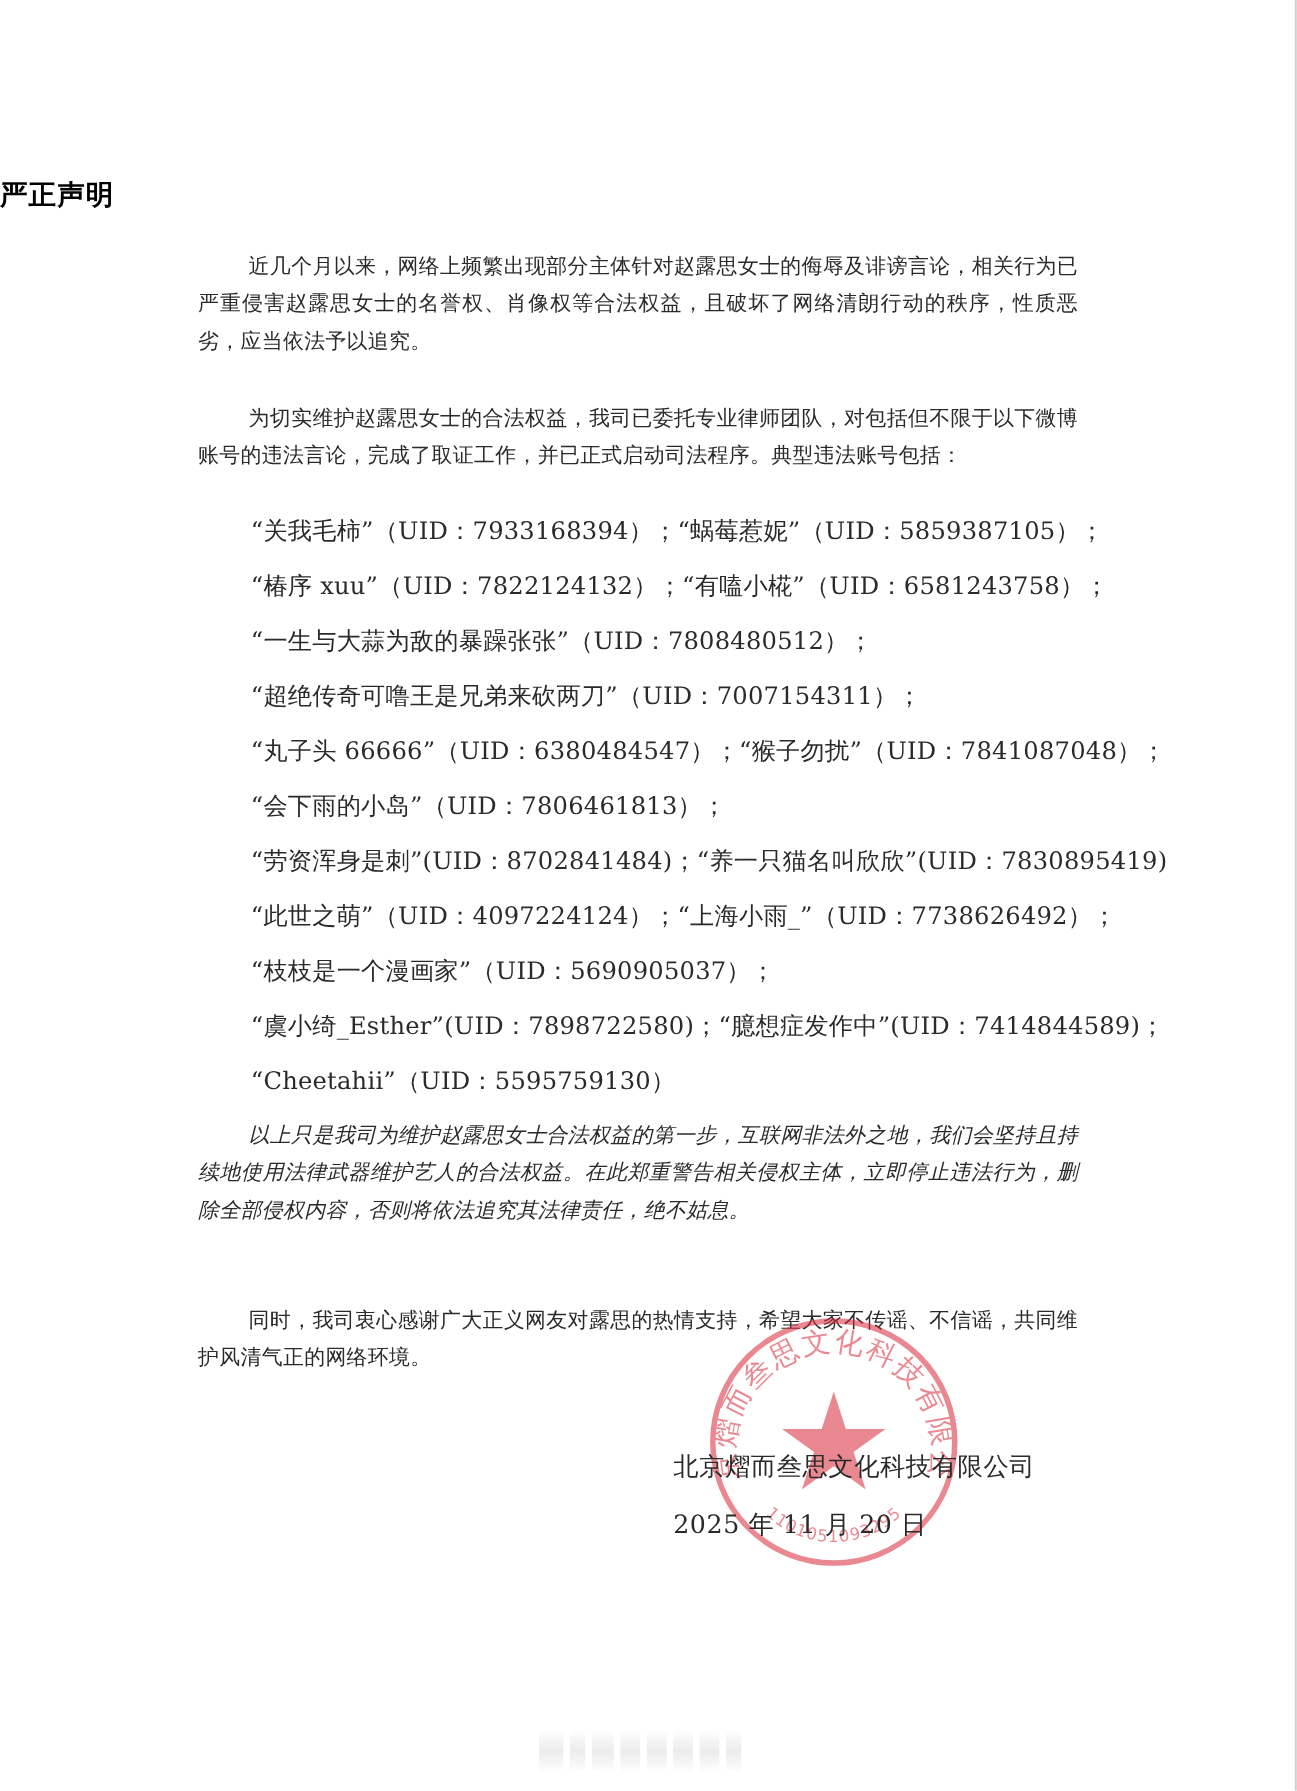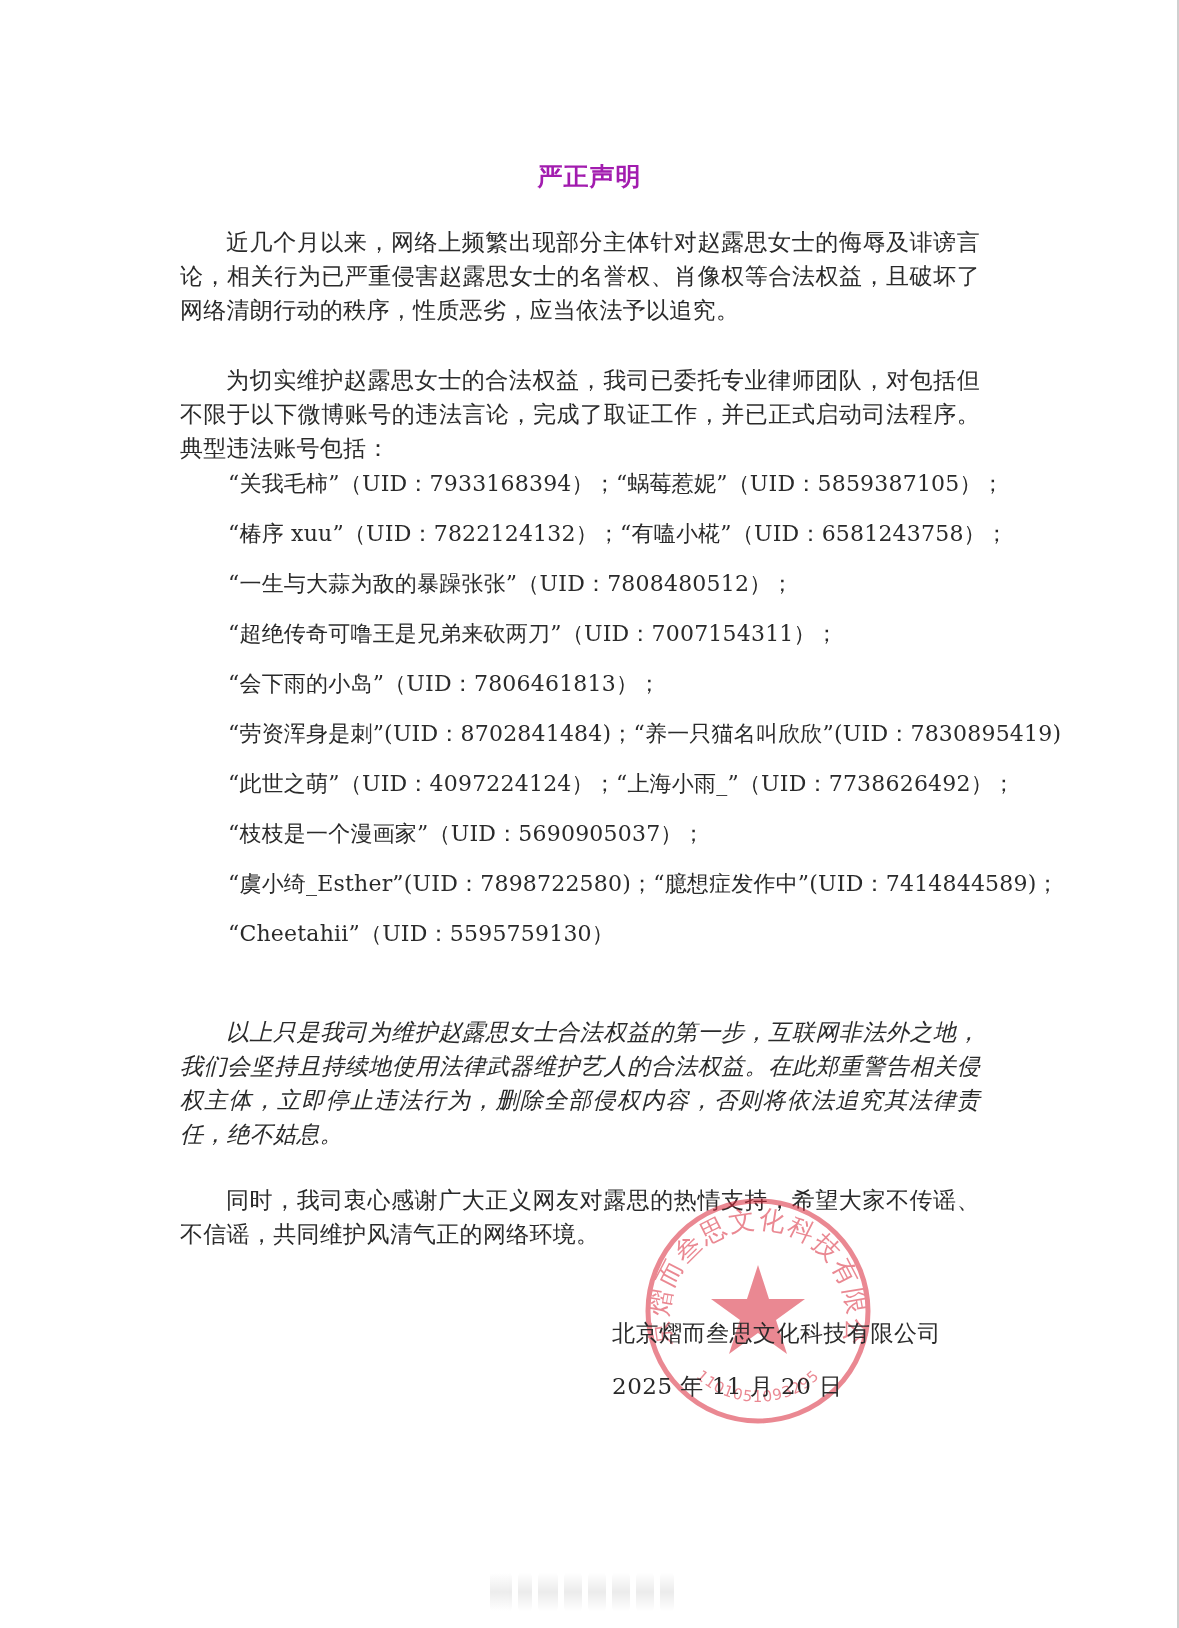--- a/index.html
+++ b/index.html
@@ -11,26 +11,26 @@
       overflow: hidden;
       font-family: "DejaVu Serif", "Liberation Serif", serif;
       color: #2a2a2a;
     }
     .page-edge {
       position: absolute; right: 0; top: 0; width: 2px; height: 1628px;
       background: #cfcfcf;
     }
     .title {
       position: absolute; left: 0; right: 0; top: 160px;
-      text-align: center; font-size: 25px; font-weight: bold; letter-spacing: 1px;
-      color: #a21caf;
+      text-align: left; font-size: 25px; font-weight: bold; letter-spacing: 1px;
+      color: #000000;
     }
     .para {
       position: absolute; left: 180px; width: 800px;
-      font-size: 23px; line-height: 34px; text-indent: 46px;
+      font-size: 19px; line-height: 34px; text-indent: 46px;
       text-align: justify; letter-spacing: 0.3px;
     }
     .p1 { top: 225px; }
     .p2 { top: 363px; }
     .p3 { top: 1015px; font-style: italic; }
     .p4 { top: 1183px; }
     .list { position: absolute; left: 228px; top: 467px; margin: 0; padding: 0; list-style: none; }
     .list li {
       height: 50px; line-height: 34px; font-size: 22px; white-space: nowrap;
       letter-spacing: 0.2px;
@@ -59,20 +59,21 @@
 <div class="title">严正声明</div>
 
 <div class="para p1">近几个月以来，网络上频繁出现部分主体针对赵露思女士的侮辱及诽谤言论，相关行为已严重侵害赵露思女士的名誉权、肖像权等合法权益，且破坏了网络清朗行动的秩序，性质恶劣，应当依法予以追究。</div>
 <div class="para p2">为切实维护赵露思女士的合法权益，我司已委托专业律师团队，对包括但不限于以下微博账号的违法言论，完成了取证工作，并已正式启动司法程序。典型违法账号包括：</div>
 
 <ul class="list">
   <li>“关我毛柿”（UID：7933168394）；“蜗莓惹妮”（UID：5859387105）；</li>
   <li>“椿序 xuu”（UID：7822124132）；“有嗑小椛”（UID：6581243758）；</li>
   <li>“一生与大蒜为敌的暴躁张张”（UID：7808480512）；</li>
   <li>“超绝传奇可噜王是兄弟来砍两刀”（UID：7007154311）；</li>
+  <li>“丸子头 66666”（UID：6380484547）；“猴子勿扰”（UID：7841087048）；</li>
   <li>“会下雨的小岛”（UID：7806461813）；</li>
   <li>“劳资浑身是刺”(UID：8702841484)；“养一只猫名叫欣欣”(UID：7830895419)</li>
   <li>“此世之萌”（UID：4097224124）；“上海小雨_”（UID：7738626492）；</li>
   <li>“枝枝是一个漫画家”（UID：5690905037）；</li>
   <li>“虞小绮_Esther”(UID：7898722580)；“臆想症发作中”(UID：7414844589)；</li>
   <li>“Cheetahii”（UID：5595759130）</li>
 </ul>
 
 <div class="para p3">以上只是我司为维护赵露思女士合法权益的第一步，互联网非法外之地，我们会坚持且持续地使用法律武器维护艺人的合法权益。在此郑重警告相关侵权主体，立即停止违法行为，删除全部侵权内容，否则将依法追究其法律责任，绝不姑息。</div>
 <div class="para p4">同时，我司衷心感谢广大正义网友对露思的热情支持，希望大家不传谣、不信谣，共同维护风清气正的网络环境。</div>

